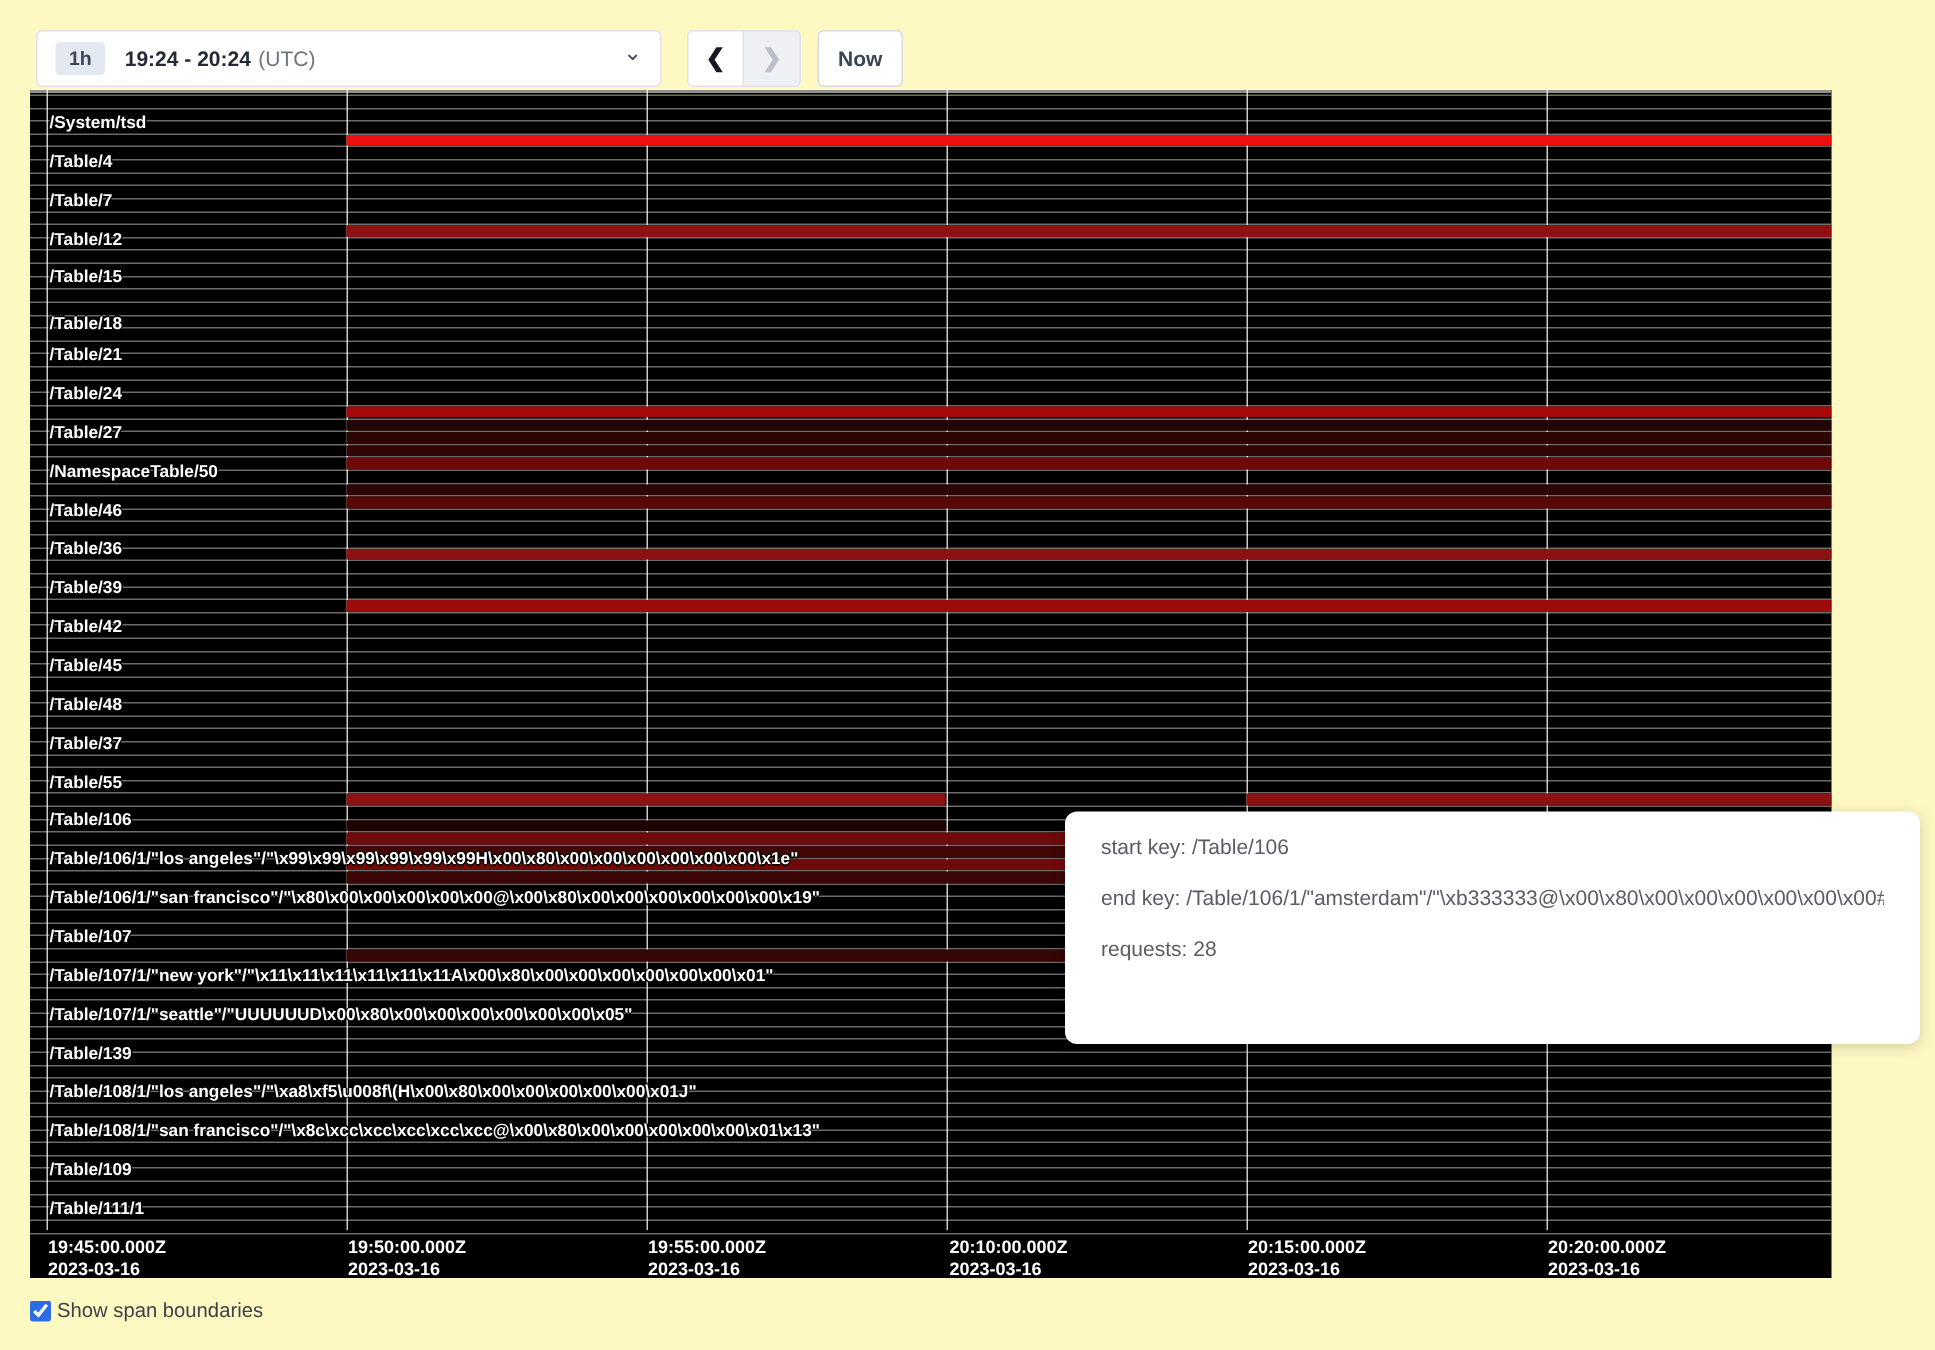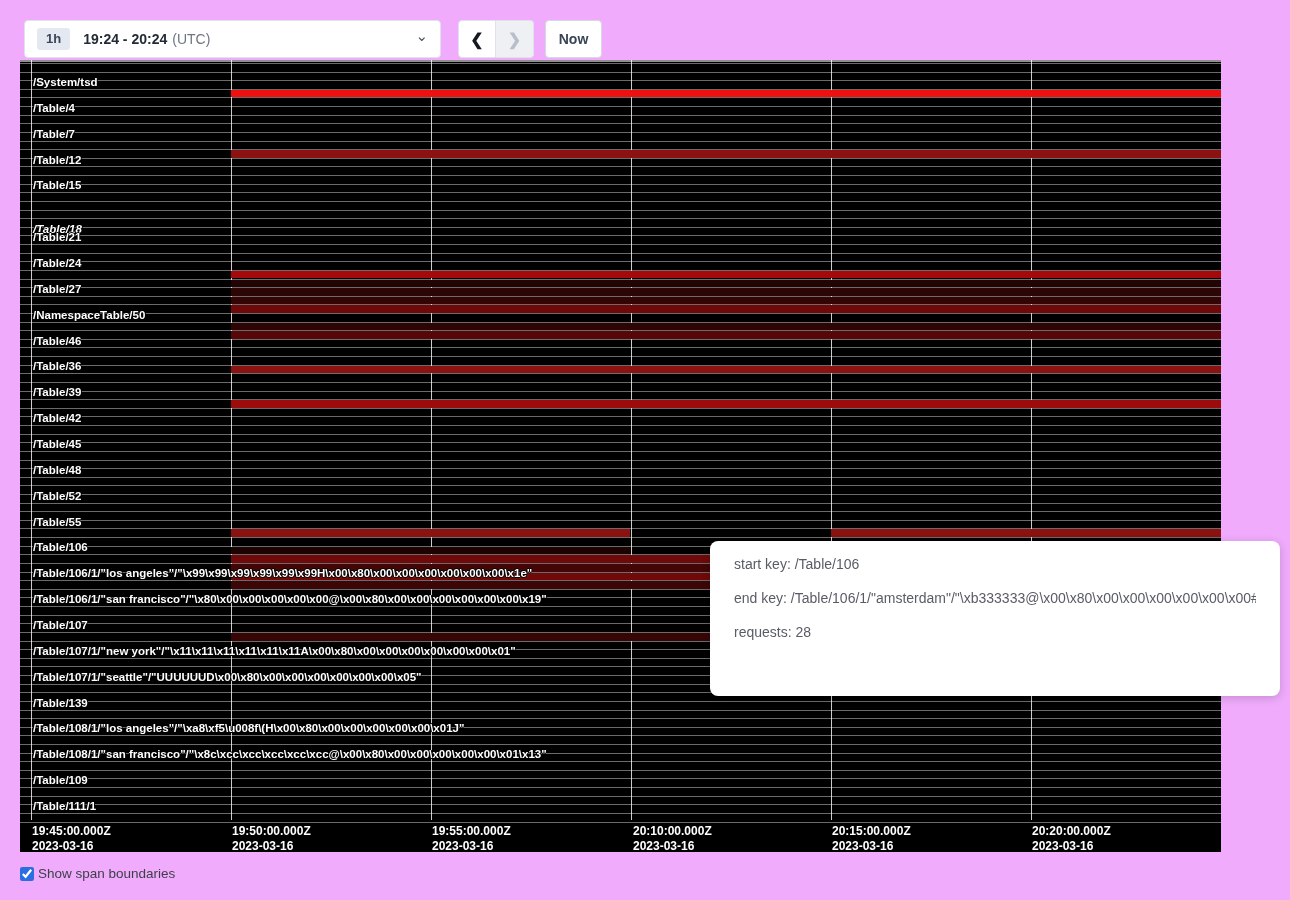--- a/index.html
+++ b/index.html
@@ -1,18 +1,18 @@
 <!DOCTYPE html>
 <html><head>
 <meta charset="utf-8">
 <style>
   * { margin: 0; padding: 0; box-sizing: border-box; }
   html, body { width: 1290px; height: 900px; }
   body { font-family: "Liberation Sans", sans-serif; background: #f4f5f9; }
-  #app { position: relative; width: 1290px; height: 900px; background: #f0abfc; overflow: hidden; }
+  #app { position: relative; width: 1290px; height: 900px; background: #fef9c3; overflow: hidden; }
 
   
   .time-select {
     position: absolute; left: 24px; top: 20px; width: 417px; height: 38px;
     background: #fff; border: 1px solid #dfe2ea; border-radius: 4px;
     display: flex; align-items: center; padding: 0 12px; cursor: pointer;
   }
   .range-badge {
     background: #e4e8f1; color: #3c4659; font-size: 13px; font-weight: 700;
     padding: 3px 9px; border-radius: 3px; line-height: 16px;
@@ -205,32 +205,32 @@
       <div class="band" style="top: 495.34px; left: 211px; width: 990px; height: 7.62px; background: rgb(112, 9, 9);"></div>
       <div class="band" style="top: 503.96px; left: 211px; width: 990px; height: 7.62px; background: rgb(66, 6, 6);"></div>
       <div class="band" style="top: 512.58px; left: 211px; width: 990px; height: 7.62px; background: rgb(112, 9, 9);"></div>
       <div class="band" style="top: 521.2px; left: 211px; width: 990px; height: 7.62px; background: rgb(60, 6, 6);"></div>
       <div class="band" style="top: 572.92px; left: 211px; width: 990px; height: 7.62px; background: rgb(56, 5, 5);"></div>
       <div class="rowlabel" style="top: 16px;">/System/tsd</div>
       <div class="rowlabel" style="top: 41.857px;">/Table/4</div>
       <div class="rowlabel" style="top: 67.714px;">/Table/7</div>
       <div class="rowlabel" style="top: 93.571px;">/Table/12</div>
       <div class="rowlabel" style="top: 119.428px;">/Table/15</div>
-      <div class="rowlabel" style="top: 163px; font-style: italic;">/Table/18</div>
+      <div class="rowlabel" style="top: 150px;">/Table/18</div>
       <div class="rowlabel" style="top: 171.142px;">/Table/21</div>
       <div class="rowlabel" style="top: 196.999px;">/Table/24</div>
       <div class="rowlabel" style="top: 222.856px;">/Table/27</div>
       <div class="rowlabel" style="top: 248.713px;">/NamespaceTable/50</div>
       <div class="rowlabel" style="top: 274.57px;">/Table/46</div>
       <div class="rowlabel" style="top: 300.427px;">/Table/36</div>
       <div class="rowlabel" style="top: 326.284px; text-align: right;">/Table/39</div>
       <div class="rowlabel" style="top: 352.141px;">/Table/42</div>
       <div class="rowlabel" style="top: 377.998px;">/Table/45</div>
       <div class="rowlabel" style="top: 403.855px;">/Table/48</div>
-      <div class="rowlabel" style="top: 429.712px;">/Table/52</div>
+      <div class="rowlabel" style="top: 429.712px;">/Table/37</div>
       <div class="rowlabel" style="top: 455.569px;">/Table/55</div>
       <div class="rowlabel" style="top: 481.426px;">/Table/106</div>
       <div class="rowlabel" style="top: 507.283px;">/Table/106/1/"los angeles"/"\x99\x99\x99\x99\x99\x99H\x00\x80\x00\x00\x00\x00\x00\x00\x1e"</div>
       <div class="rowlabel" style="top: 533.14px;">/Table/106/1/"san francisco"/"\x80\x00\x00\x00\x00\x00@\x00\x80\x00\x00\x00\x00\x00\x00\x19"</div>
       <div class="rowlabel" style="top: 558.997px;">/Table/107</div>
       <div class="rowlabel" style="top: 584.854px;">/Table/107/1/"new york"/"\x11\x11\x11\x11\x11\x11A\x00\x80\x00\x00\x00\x00\x00\x00\x01"</div>
       <div class="rowlabel" style="top: 610.711px;">/Table/107/1/"seattle"/"UUUUUUD\x00\x80\x00\x00\x00\x00\x00\x00\x05"</div>
       <div class="rowlabel" style="top: 636.568px;">/Table/139</div>
       <div class="rowlabel" style="top: 662.425px;">/Table/108/1/"los angeles"/"\xa8\xf5\u008f\(H\x00\x80\x00\x00\x00\x00\x00\x01J"</div>
       <div class="rowlabel" style="top: 688.282px;">/Table/108/1/"san francisco"/"\x8c\xcc\xcc\xcc\xcc\xcc@\x00\x80\x00\x00\x00\x00\x00\x01\x13"</div>

